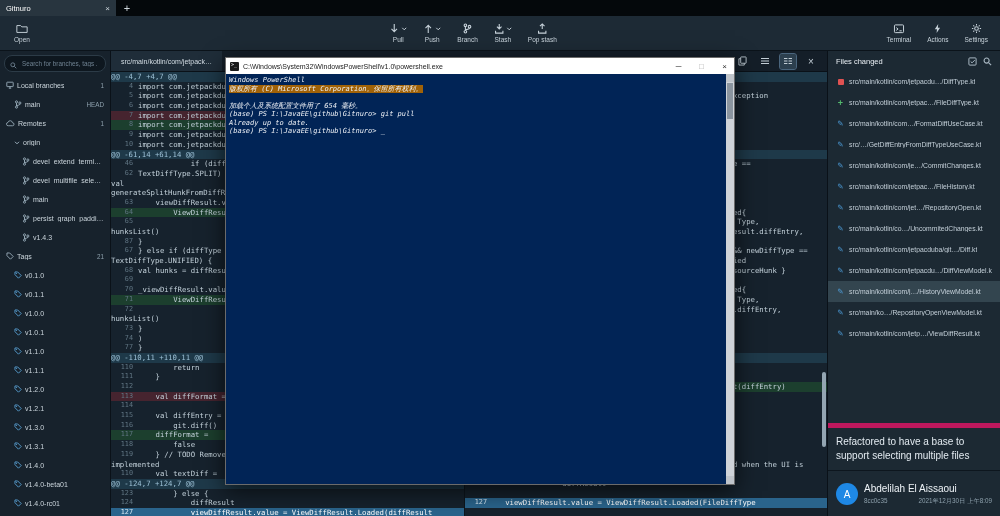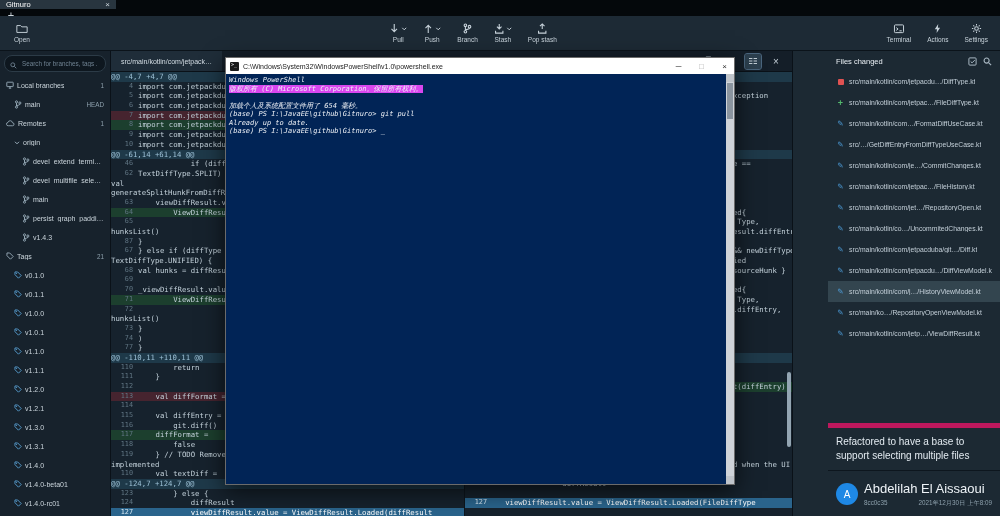--- a/index.html
+++ b/index.html
@@ -1,20 +1,20 @@
 <!DOCTYPE html>
 <html><head>
 <meta charset="utf-8">
 <style>
   html,body{margin:0;padding:0;width:1000px;height:516px;overflow:hidden;background:#0c141b;
             font-family:"Liberation Sans",sans-serif;}
   .app{position:relative;width:1000px;height:516px;background:#141f28;overflow:hidden;}
 
   
-  .titlebar{height:16px;background:#04080b;display:flex;align-items:stretch;flex-direction:column;}
+  .titlebar{height:16px;background:#04080b;display:flex;align-items:stretch;}
   .tab{width:104px;background:#28353f;color:#fff;font-size:7.5px;display:flex;align-items:center;
        padding:0 6px;gap:4px;}
   .tab-label{flex:1;white-space:nowrap;overflow:hidden;}
   .tab-close{color:#cdd6dd;font-size:8px;cursor:pointer;}
   .newtab{width:22px;color:#cfd8de;display:flex;align-items:center;justify-content:center;font-size:11px;}
 
   
   .toolbar{height:34px;background:#1d2a35;border-bottom:1px solid #0b131a;display:flex;
            align-items:center;position:relative;}
   .tb-btn{display:flex;flex-direction:column;align-items:center;justify-content:center;gap:2px;
@@ -69,60 +69,60 @@
   .drow.added{background:#1c3f2e;}
   .drow.removed{background:#46242f;}
   .drow.selected{background:#2a648c;}
   .drow.selected .ltxt{color:#ffffff;}
   .drow.selected .lnum{color:#d5e7f3;}
   .diff-scrollbar{position:absolute;right:1px;top:300px;width:4px;height:75px;background:#93a5b2;
                   border-radius:2px;}
 
   
   .files-panel{width:172px;flex:none;background:#1c2933;border-left:1px solid #0a1118;
-               display:flex;flex-direction:column;overflow:hidden;padding-left:35px;}
+               display:flex;flex-direction:column;overflow:hidden;}
   .fp-header{height:20px;flex:none;display:flex;align-items:center;padding:0 8px;gap:6px;
              color:#aab9c4;}
   .fp-title{color:#e8eef3;font-size:7.5px;flex:1;}
   .fp-list{height:273px;flex:none;overflow:hidden;}
   .file-item{height:21px;display:flex;align-items:center;gap:4px;padding:0 8px;cursor:pointer;}
   .file-item.selected{background:#33454f;}
   .fi-icon{width:9px;flex:none;display:flex;align-items:center;justify-content:center;font-size:8px;}
   .fi-icon.modified::before{content:"✎";color:#4fa3e3;font-size:7.5px;}
   .fi-icon.added::before{content:"+";color:#53b96d;font-weight:bold;font-size:9px;}
   .fi-icon.deleted::before{content:"";width:6px;height:6px;background:#e05252;border-radius:1px;}
   .fi-path{color:#c3cfd8;font-size:6.8px;white-space:nowrap;overflow:hidden;}
   .fp-spacer{flex:1;}
   .fp-message{flex:none;border-top:5px solid #be185d;border-bottom:1px solid #0d161e;
               padding:7px 8px;color:#e2eaf0;font-size:10px;line-height:1.4;}
   .fp-footer{flex:none;height:46px;display:flex;align-items:center;gap:6px;padding:0 8px;}
   .avatar{width:22px;height:22px;flex:none;border-radius:50%;background:#1e88e5;color:#fff;
           display:flex;align-items:center;justify-content:center;font-size:10px;}
   .author-info{flex:1;min-width:0;}
-  .author-name{color:#eef3f7;font-size:13px;margin-bottom:3px;white-space:nowrap;overflow:hidden;}
+  .author-name{color:#eef3f7;font-size:10px;margin-bottom:3px;white-space:nowrap;overflow:hidden;}
   .author-meta{display:flex;justify-content:space-between;color:#8da0ac;font-size:6.3px;}
 
   
   .ps-window{position:absolute;left:225px;top:57px;width:508px;height:426px;z-index:40;
              display:flex;flex-direction:column;border:1px solid #6b6b6b;
              box-shadow:0 6px 22px rgba(0,0,0,.65);}
   .ps-titlebar{height:16px;flex:none;background:#ffffff;display:flex;align-items:center;
                padding-left:4px;gap:4px;}
   .ps-icon{width:9px;height:9px;background:#1b1b1b;border-radius:1px;flex:none;position:relative;}
   .ps-icon::before{content:">_";position:absolute;left:1px;top:-1px;color:#fff;font-size:5px;
                    font-family:"DejaVu Sans Mono",monospace;}
   .ps-title{flex:1;font-size:7px;color:#222;white-space:nowrap;overflow:hidden;}
   .ps-ctrl{width:19px;height:100%;display:flex;align-items:center;justify-content:center;
            font-size:8px;color:#333;cursor:pointer;}
   .ps-ctrl.dim{color:#a9a9a9;}
   .ps-body{flex:1;display:flex;background:#012456;min-height:0;}
   .ps-content{flex:1;padding:2px 3px;overflow:hidden;}
   .ps-line{min-height:8.5px;line-height:8.5px;font-family:"DejaVu Sans Mono",monospace;
            font-size:7px;color:#eef1f6;white-space:pre;font-style:italic;}
-  .ps-text.sel{background:#d946ef;}
+  .ps-text.sel{background:#a16207;}
   .ps-scrollbar{width:8px;flex:none;background:#cfd3d8;position:relative;}
   .ps-thumb{position:absolute;top:9px;left:1px;width:6px;height:36px;background:#8a949e;}
   .ps-scrollbar::before,.ps-scrollbar::after{content:"";position:absolute;left:0;width:8px;height:8px;
            background:#bfc4ca;}
   .ps-scrollbar::before{top:0;} .ps-scrollbar::after{bottom:0;}
 </style>
 </head>
 <body>
 
 <div class="app">

